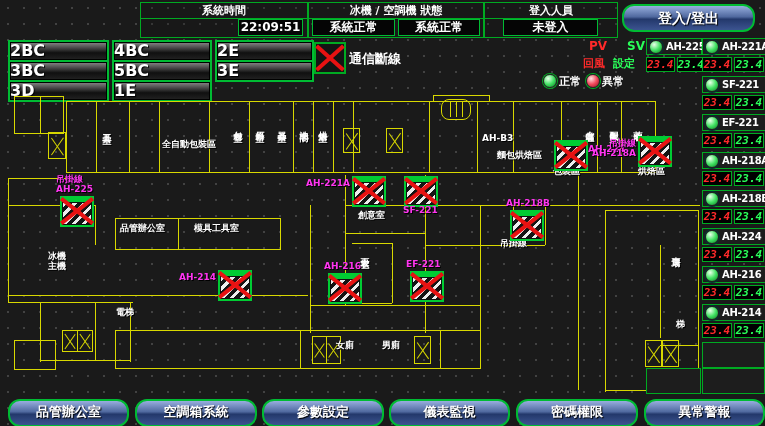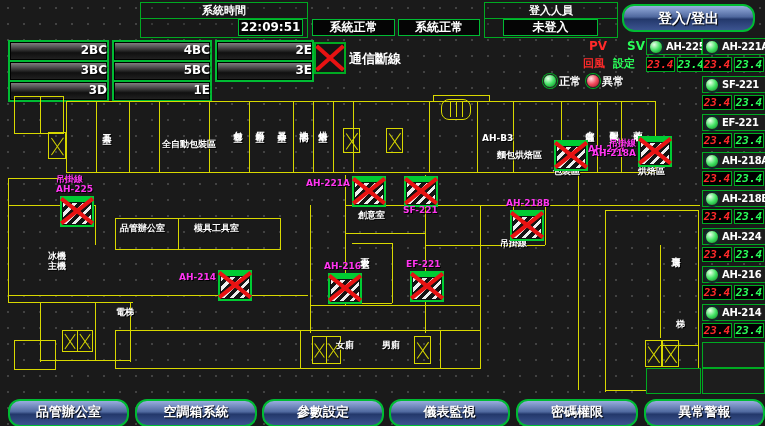--- a/index.html
+++ b/index.html
@@ -26,22 +26,22 @@
   .logo-text{margin-left:6px;line-height:1;}
   .logo-title{color:#c80f20;font-size:13px;font-weight:bold;letter-spacing:2px;}
   .logo-sub{color:#7c1016;font-size:6.5px;font-weight:bold;letter-spacing:1.5px;margin-top:2px;}
   .btn-blue{
     background:linear-gradient(#97aede,#50699f 45%,#23386b 55%,#3c5490);
     border:2px solid #00bb33;border-radius:12px;color:#fff;font-weight:bold;
     text-align:center;cursor:pointer;text-shadow:1px 1px 1px #000;
     font-family:"DejaVu Sans",sans-serif;
   }
   
-  .floor-btn{position:absolute;height:18px;line-height:17px;text-align:right;color:#fff;
-    font-size:12px;font-weight:bold;border:2px solid #00bb33;
+  .floor-btn{position:absolute;height:18px;line-height:17px;text-align:left;color:#fff;
+    font-size:16px;font-weight:bold;border:2px solid #00bb33;
     background:linear-gradient(#8a8a8a,#3a3a3a 40%,#101010 60%,#232323);
     box-shadow:inset 0 0 0 1px #000;cursor:pointer;text-shadow:1px 1px 1px #000;}
   
   .commx{position:absolute;width:28px;height:28px;background:#141414;border:2px solid #00aa22;}
   .commx::before,.commx::after{content:"";position:absolute;left:-4px;top:12px;width:36px;height:4px;background:#e81212;}
   .commx::before{transform:rotate(42deg);} .commx::after{transform:rotate(-42deg);}
   .led{position:absolute;width:12px;height:12px;border-radius:50%;border:1px solid #2a2a2a;box-shadow:0 0 0 1px #00aa22;}
   .led.g{background:radial-gradient(circle at 35% 30%,#eaffea,#42e263 50%,#0a7a22);}
   .led.r{background:radial-gradient(circle at 35% 30%,#ffe2e2,#f24b5d 50%,#8e0f1e);}
   .leg-txt{position:absolute;font-size:11px;font-weight:bold;color:#fff;}
@@ -83,20 +83,23 @@
 <body>
 
 <div class="screen">
 
 
   <div class="hdr-group" style="left:140px;top:2px;width:166px;height:34px;">
     <div class="hdr-label">系統時間</div>
   </div>
   <div class="valbox" style="left:238px;top:19px;width:63px;height:15px;">22:09:51</div>
 
+  <div class="hdr-group" style="left:308px;top:2px;width:174px;height:34px;">
+    <div class="hdr-label">冰機 / 空調機 狀態</div>
+  </div>
   <div class="valbox" style="left:312px;top:19px;width:81px;height:15px;">系統正常</div>
   <div class="valbox" style="left:398px;top:19px;width:80px;height:15px;">系統正常</div>
 
   <div class="hdr-group" style="left:484px;top:2px;width:132px;height:34px;">
     <div class="hdr-label">登入人員</div>
   </div>
   <div class="valbox" style="left:503px;top:19px;width:93px;height:15px;">未登入</div>
 
   <div class="btn-blue abs" style="left:622px;top:4px;width:129px;height:24px;line-height:24px;font-size:14px;">登入/登出</div>
 

